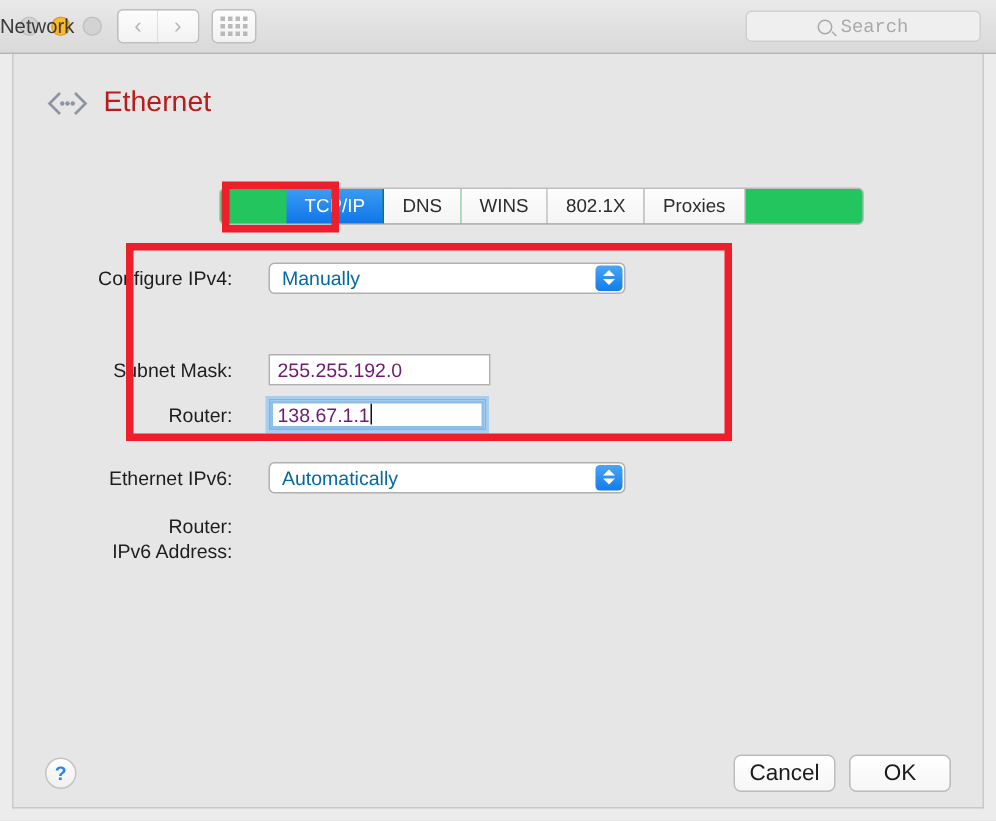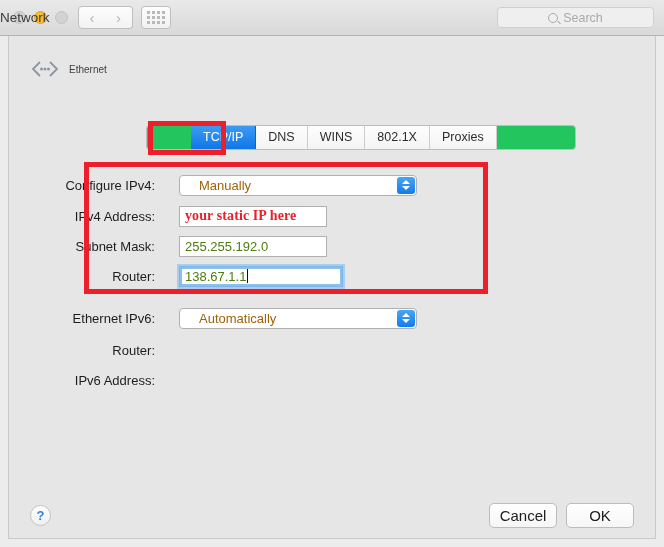--- a/index.html
+++ b/index.html
@@ -118,20 +118,21 @@
     content: "";
     position: absolute;
     right: -4px; bottom: -2px;
     width: 4px; height: 1.4px;
     background: #a9a9a9;
     transform: rotate(45deg);
   }
   .searchfield .sph {
     font-size: 12.5px;
     color: #a9a9a9;
+    font-family: Liberation Mono, monospace;
   }
 
   
   .content {
     position: absolute;
     left: 8px; top: 36px;
     width: 648px;
     height: 503px;
     background: #e6e6e6;
     border: 1px solid #c9c9c9;
@@ -145,22 +146,22 @@
     left: 20px; top: 22px;
     display: flex;
     align-items: center;
   }
   .eth-icon {
     width: 32px; height: 22px;
     position: relative;
     margin-right: 8px;
   }
   .svc-name {
-    font-size: 10px;
-    color: #404040;
+    font-size: 19px;
+    color: #b91c1c;
   }
 
   
   .tabbar {
     position: absolute;
     left: 137px; top: 89px;
     height: 25px;
     display: flex;
     background: #22c55e;
     border: 1px solid #bdbdbd;
@@ -219,22 +220,22 @@
     background: #ffffff;
     border: 1px solid #b0b0b0;
     border-radius: 4px;
     box-sizing: border-box;
     position: relative;
     display: flex;
     align-items: center;
   }
   .popup .val {
     font-size: 13px;
-    color: #a16207;
-    padding-left: 19px;
+    color: #0369a1;
+    padding-left: 8px;
   }
   .popup .arrowbox {
     position: absolute;
     right: 1px; top: 1px;
     width: 18px;
     height: 17px;
     background: linear-gradient(to bottom, #4aa5f5 0%, #117ceb 100%);
     border-radius: 3px;
     display: flex;
     flex-direction: column;
@@ -252,36 +253,36 @@
 
   .textfield {
     width: 148px;
     height: 21px;
     background: #ffffff;
     border: 1px solid #b0b0b0;
     box-sizing: border-box;
     display: flex;
     align-items: center;
     font-size: 13px;
-    color: #4d7c0f;
+    color: #701a75;
     padding-left: 5px;
   }
   .textfield.red-serif {
     font-family: "Liberation Serif", serif;
     font-weight: bold;
     color: #e8212b;
     font-size: 14px;
     letter-spacing: 0.1px;
   }
   .textfield.focused {
     border: 1px solid #7fb4e6;
     outline: 2px solid #8cc0ea;
     outline-offset: -3px;
     box-shadow: 0 0 0 2px #a8cdee;
-    width: 164px;
+    width: 145px;
   }
   .caret {
     display: inline-block;
     width: 1px;
     height: 14px;
     background: #111111;
     margin-left: 1px;
   }
 
   .blank-val {
@@ -390,24 +391,20 @@
       <div class="label">Configure IPv4:</div>
       <div class="popup">
         <span class="val">Manually</span>
         <span class="arrowbox">
           <span class="chev up"></span>
             <span class="chev down"></span>
         </span>
       </div>
     </div>
 
-    <div class="row" style="top:167px;">
-      <div class="label">IPv4 Address:</div>
-      <div class="textfield red-serif">your static IP here</div>
-    </div>
 
     <div class="row" style="top:197px;">
       <div class="label">Subnet Mask:</div>
       <div class="textfield">255.255.192.0</div>
     </div>
 
     <div class="row" style="top:227px;">
       <div class="label">Router:</div>
       <div class="textfield focused">
         <span>138.67.1.1</span>
@@ -424,21 +421,21 @@
             <span class="chev down"></span>
         </span>
       </div>
     </div>
 
     <div class="row" style="top:301px;">
       <div class="label">Router:</div>
       <div class="blank-val"></div>
     </div>
 
-    <div class="row" style="top:331px;">
+    <div class="row" style="top:318px;">
       <div class="label">IPv6 Address:</div>
       <div class="blank-val"></div>
     </div>
 
 
     <div class="annot annot-tab"></div>
     <div class="annot annot-form"></div>
 
   </div>
 

